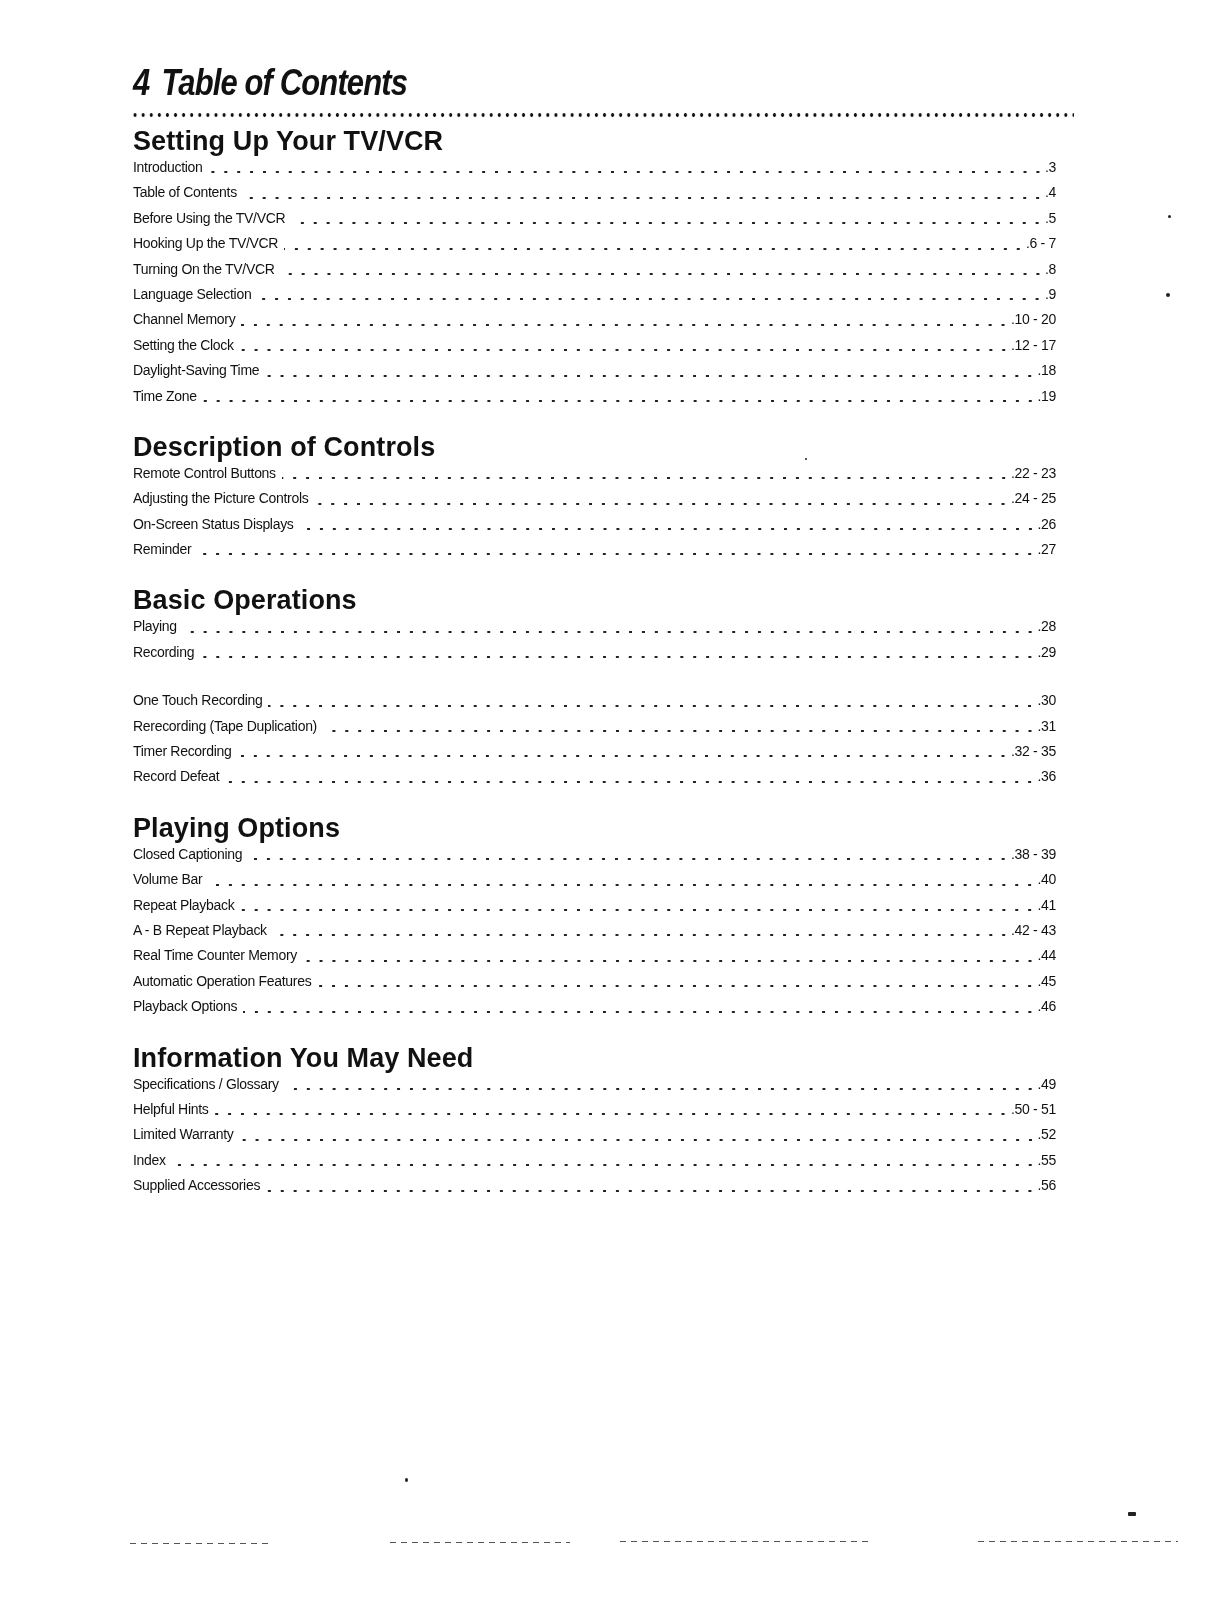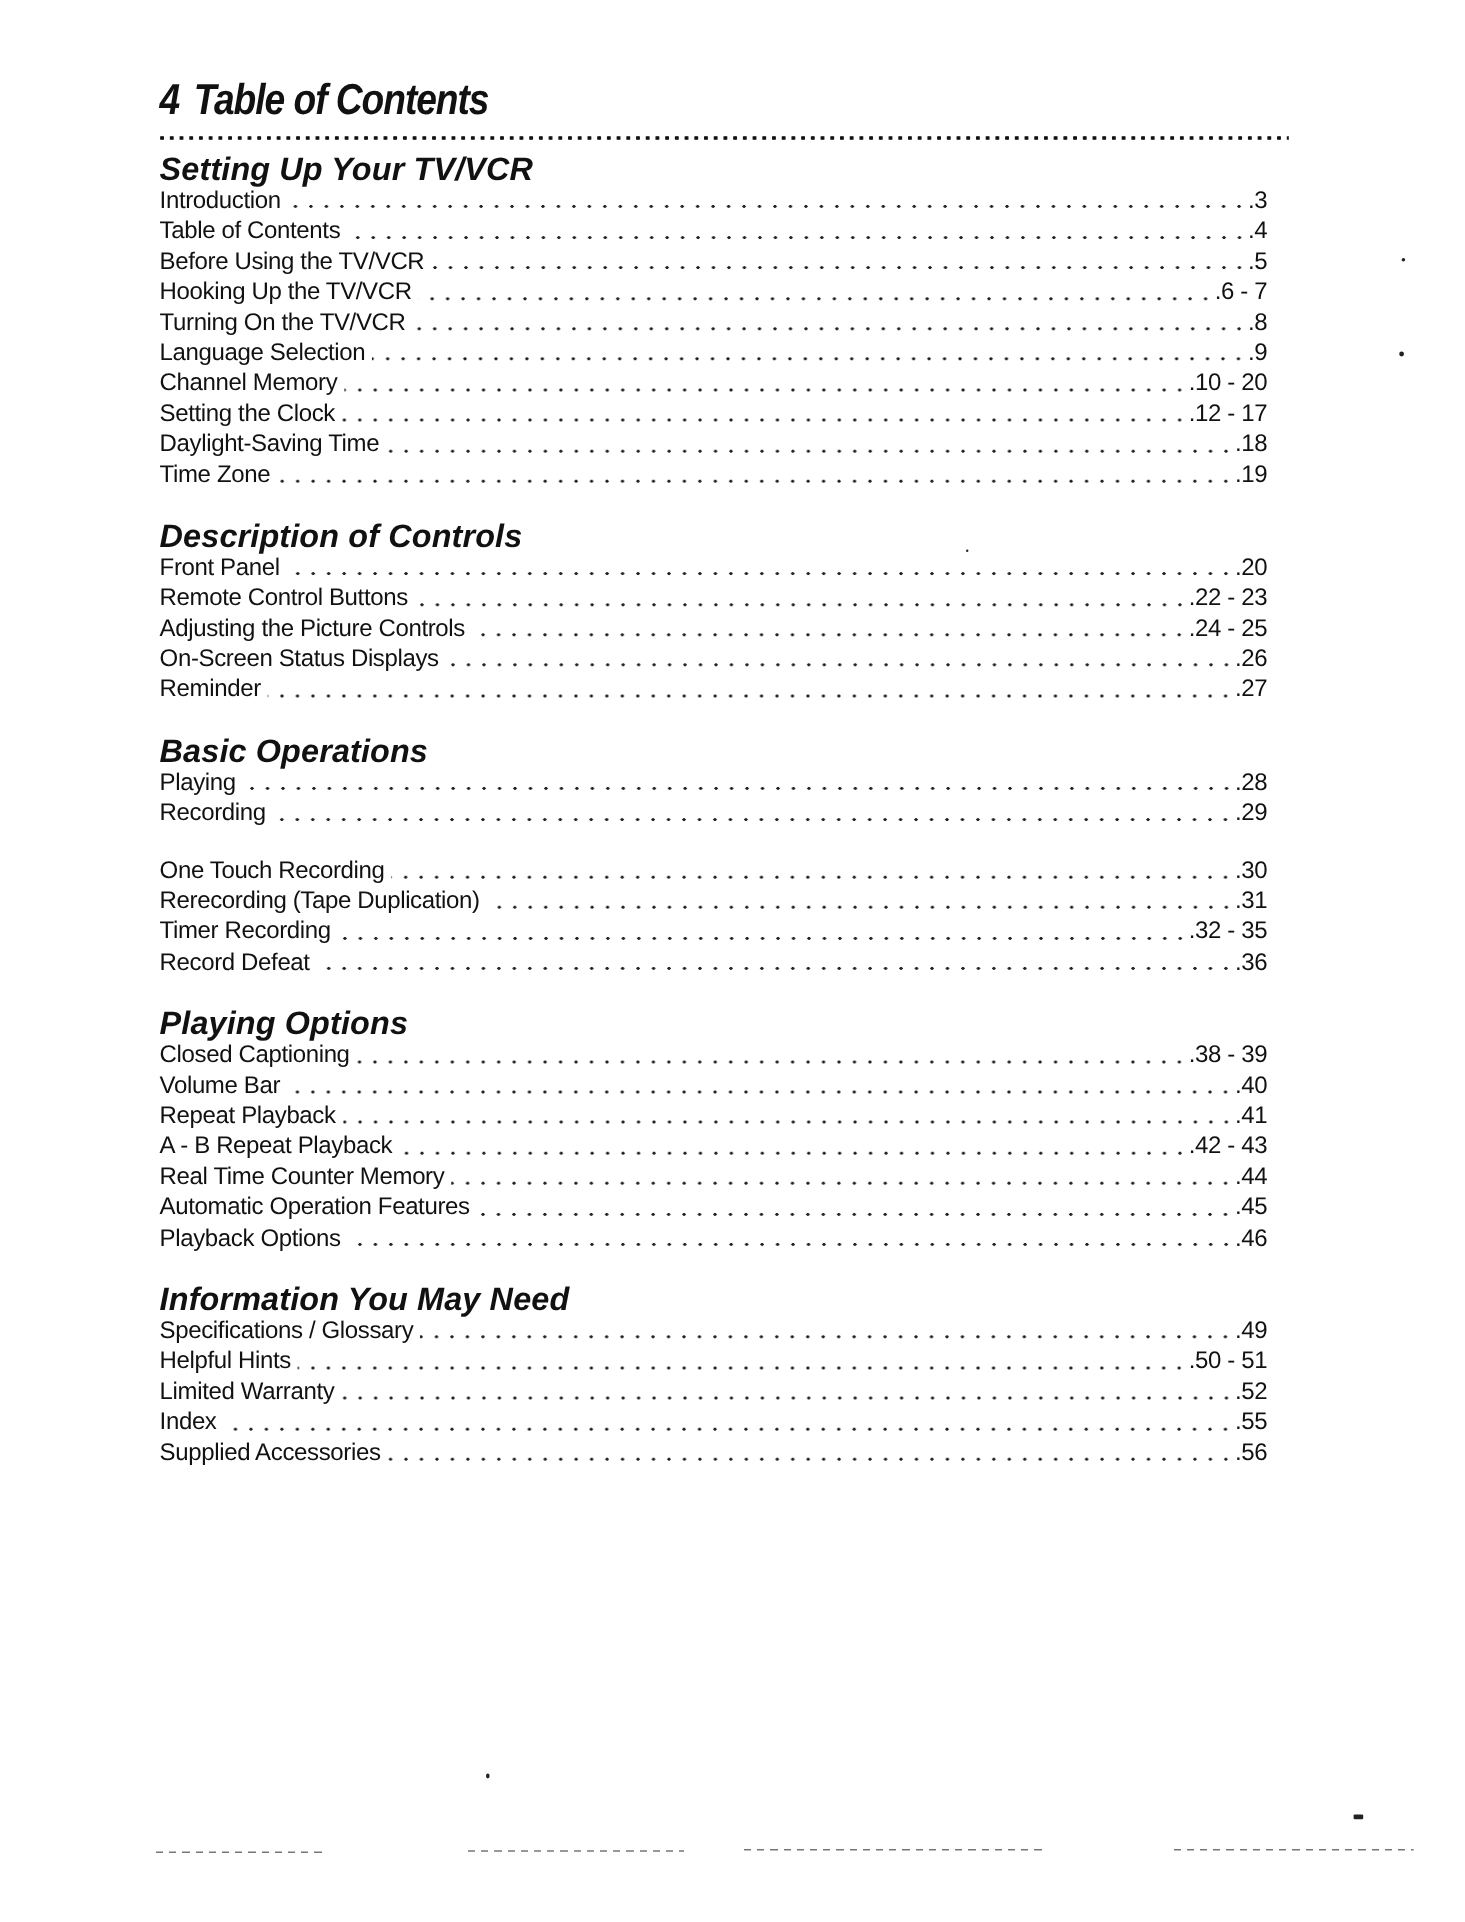--- a/index.html
+++ b/index.html
@@ -17,26 +17,25 @@
     position:absolute; left:-2px; top:50px; width:943px; height:6px;
     background-image: radial-gradient(circle, #111 1.6px, transparent 1.9px);
     background-size: 8.1px 6px; background-repeat: repeat-x;
   }
   .sections { position:absolute; top:64px; left:0; width:923px; }
   .section { margin-bottom:23px; }
   .section-heading {
     font-family: "Liberation Sans", sans-serif; font-weight:bold;
     font-size:27px; line-height:30px; height:29px; margin:0;
     letter-spacing:0.1px;
-    font-style:italic;
   }
   .entry {
     display:flex; align-items:baseline;
     font-family: "Liberation Sans", sans-serif;
-    font-size:20px; line-height:25.4px; height:25.4px;
+    font-size:14px; line-height:25.4px; height:25.4px;
     letter-spacing:-0.3px;
   }
   .entry .label { white-space:nowrap; padding-right:6px; }
   .entry .leader {
     flex:1; height:4px; align-self:flex-end; margin-bottom:6px;
     background-image: radial-gradient(circle, #222 1.2px, transparent 1.5px);
     background-size: 12.9px 4px; background-repeat: repeat-x; background-position: right;
   }
   .entry .page-ref { white-space:nowrap; padding-left:1px; }
   .speck { position:absolute; background:#222; border-radius:50%; }
@@ -102,25 +101,20 @@
         </div>
       <div class="entry">
           <span class="label">Time Zone</span>
           <span class="leader"></span>
           <span class="page-ref">.19</span>
         </div>
     </div>
 
     <div class="section">
       <h2 class="section-heading">Description of Controls</h2>
-      <div class="entry">
-          <span class="label">Front Panel</span>
-          <span class="leader"></span>
-          <span class="page-ref">.20</span>
-        </div>
       <div class="entry">
           <span class="label">Remote Control Buttons</span>
           <span class="leader"></span>
           <span class="page-ref">.22 - 23</span>
         </div>
       <div class="entry">
           <span class="label">Adjusting the Picture Controls</span>
           <span class="leader"></span>
           <span class="page-ref">.24 - 25</span>
         </div>

